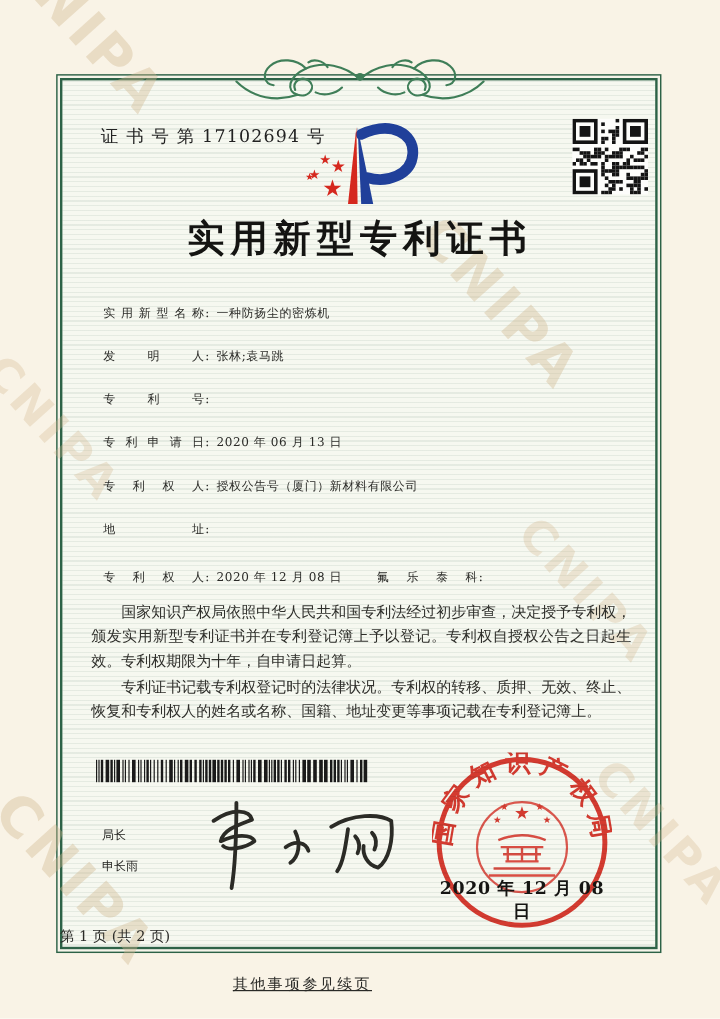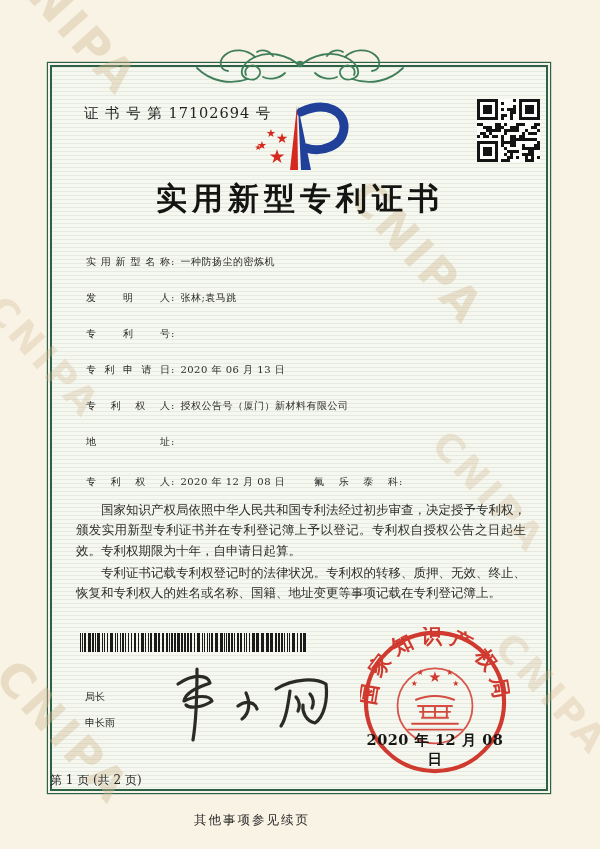--- a/index.html
+++ b/index.html
@@ -50,21 +50,21 @@
   .paras p{margin:0 0 2px 0; text-indent:2em;}
   .barcode{position:absolute; left:78px; top:633px;}
   .director{position:absolute; left:85px; top:684px; font-size:10px; line-height:26px; color:#232320;}
   .signature{position:absolute; left:148px; top:660px;}
   .seal{position:absolute; left:360px; top:627px; mix-blend-mode:multiply;}
   .seal-date{
     position:absolute; left:360px; top:731px; width:150px; text-align:center;
     font-size:14.5px; font-weight:bold; color:#151513; letter-spacing:0.5px; z-index:3;
   }
   .page-info{position:absolute; left:50px; width:494px; top:772px; text-align:left; font-size:12px; color:#2a2a27;}
-  .continuation{position:absolute; left:0; width:504px; top:812px; text-align:center; font-size:12.5px; color:#2a2a27; letter-spacing:2px;}
+  .continuation{position:absolute; left:0; width:504px; top:812px; text-align:center; font-size:12.5px; color:#2a2a27; letter-spacing:2px;text-decoration:underline;}
   .ornament{position:absolute; left:185px; top:46px; z-index:2;}
 </style>
 </head>
 <body>
 
 <div class="page">
 
   <div class="frame"></div>
 
   <svg class="ornament" width="230" height="40" viewBox="0 0 230 40">

